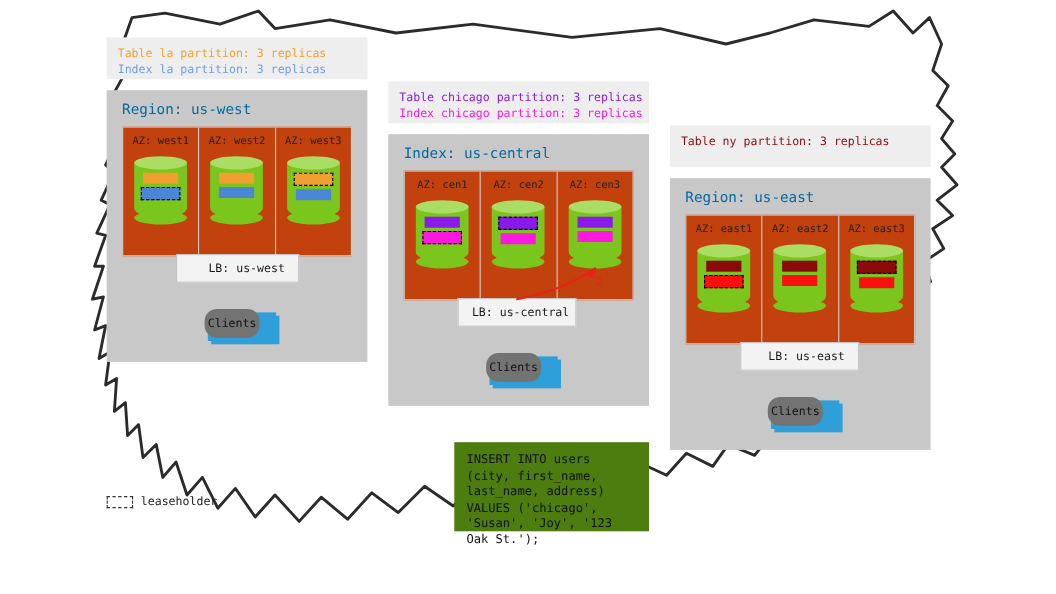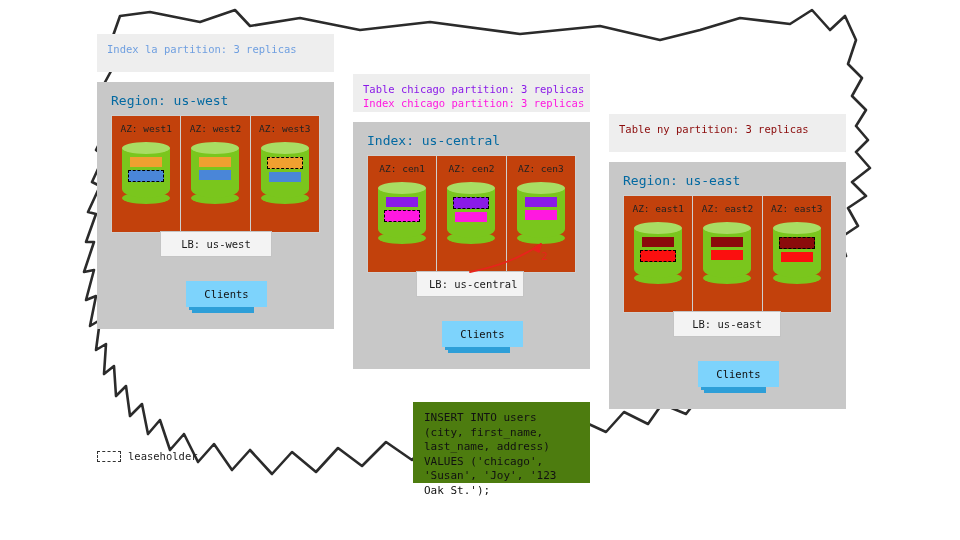--- a/index.html
+++ b/index.html
@@ -53,32 +53,33 @@
   }
   .bars{position:absolute;left:0;top:15px;width:48px;
         display:flex;flex-direction:column;align-items:center;gap:3px;}
   .bar{width:32px;height:10px;box-sizing:border-box;}
   .bar.lease{border:1.6px dashed #000;width:36px;height:12px;}
 
   
   .lb-box{
     position:absolute;background:#f3f3f3;border:1px solid #c4c4c4;
     font-size:10.5px;color:#1a1a1a;padding:6px 12px;white-space:nowrap;
-    box-sizing:border-box;text-align:center;
+    box-sizing:border-box;text-align:right;
   }
 
   
   .clients{position:absolute;width:62px;height:26px;}
   .clients .sh{position:absolute;width:62px;height:26px;background:#2e9fd8;}
   .clients .sh1{left:6px;top:6px;}
   .clients .sh2{left:3px;top:3px;}
   .clients .face{
-    position:absolute;left:0;top:0;width:81px;height:26px;background:#7dd3fc;
+    position:absolute;left:0;top:0;width:50px;height:26px;background:#737373;
     color:#111;font-size:10.5px;display:flex;align-items:center;
     justify-content:center;
+    border-radius:11px;
   }
 
   
   .sql-box{
     position:absolute;background:#4d7c0f;font-size:11px;line-height:14.5px;
     color:#111;padding:9px 11px;box-sizing:border-box;white-space:pre-line;margin-top:32px;
   }
 
   
   .lh-legend{position:absolute;display:flex;align-items:center;gap:7px;}
@@ -106,20 +107,21 @@
            L272,474 L250,450 L232,470 L214,444 L198,462 L184,434
            L170,450 L160,420 L148,434 L142,404 L130,416 L126,386
            L116,396 L114,366 L104,374 L106,344 L96,350 L100,320
            L90,326 L96,296 L86,300 L94,270 L84,272 L94,242 L86,242
            L96,214 L88,212 L100,186 L92,182 L104,156 L96,150
            L108,126 L100,118 L112,94 L104,84 L116,62 L108,50
            L120,16 Z" fill="none" stroke="#2b2b2b" stroke-width="2.6" stroke-linejoin="round" stroke-linecap="round"></path>
 </svg>
 
 <div class="legend-panel" style="left:97px;top:34px;width:237px;height:38px;">
+  <div class="legend-line" style="color:#f0a030;">Table la partition: 3 replicas</div>
   <div class="legend-line" style="color:#6f9fe0;">Index la partition: 3 replicas</div>
 </div>
 
 <div class="region-panel" style="left:97px;top:82px;width:237px;height:247px;">
   <div class="region-title">Region: us-west</div>
 </div>
 
 <div class="az-strip" style="left:111px;top:115px;width:209px;height:118px;">
   <div class="az-cell">
     <div class="az-label">AZ: west1</div>

